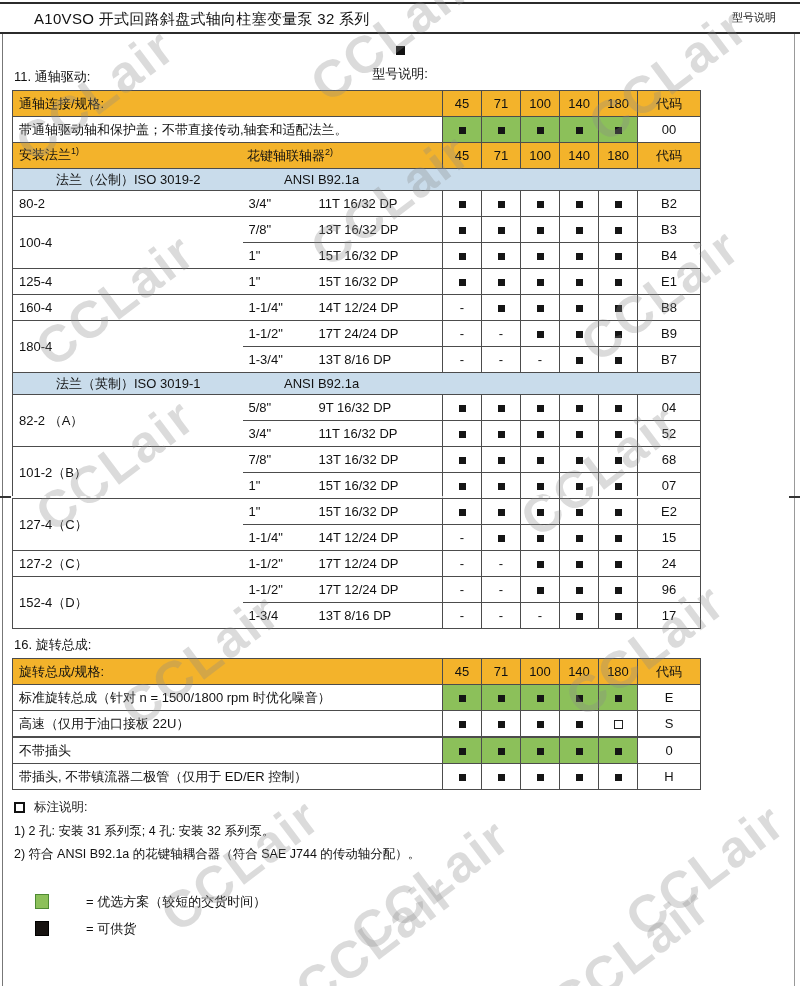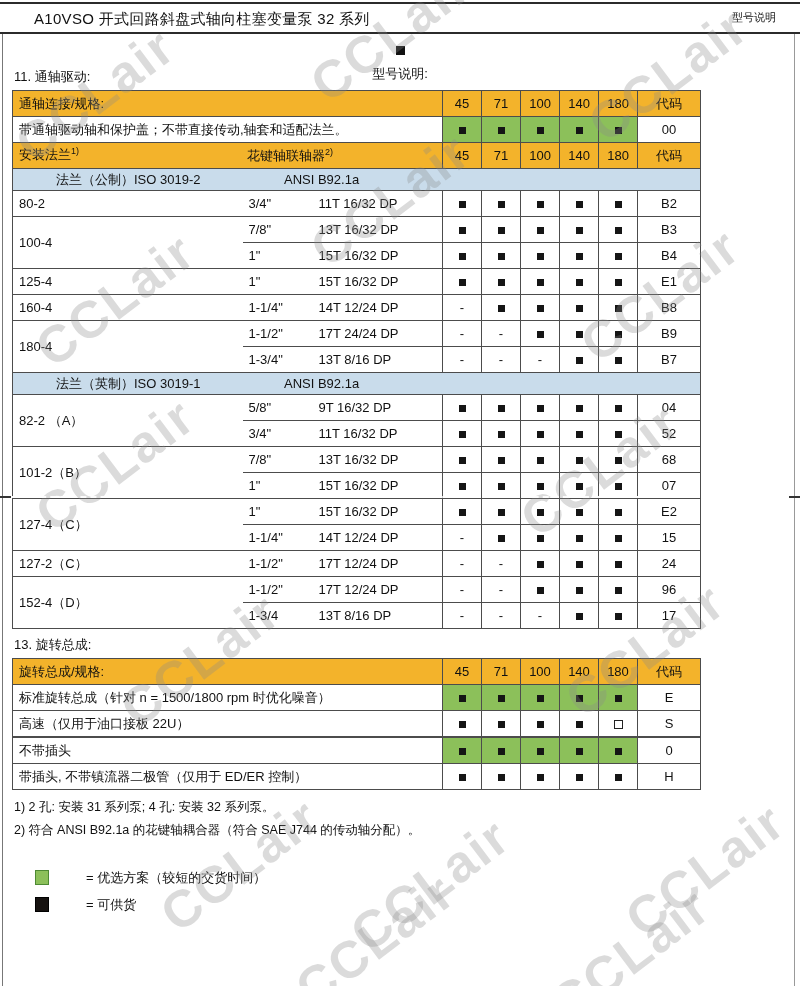--- a/index.html
+++ b/index.html
@@ -281,21 +281,21 @@
             <td class="c-center">-</td>
             <td class="c-center">-</td>
             <td class="c-center">-</td>
             <td class="c-center"><span class="sq-b"></span></td>
             <td class="c-center"><span class="sq-b"></span></td>
             <td class="c-center">17</td>
           </tr>
         </tbody>
     </table>
 
-    <div class="sec-title">13. 旋转总成:</div>
+    <div class="sec-title">16. 旋转总成:</div>
     <table id="t12">
       <colgroup>
         <col style="width:430px">
         <col style="width:39px">
           <col style="width:39px">
           <col style="width:39px">
         <col style="width:39px">
           <col style="width:39px">
           <col style="width:63px">
       </colgroup>
@@ -356,20 +356,24 @@
             <td class="c-center"><span class="sq-b"></span></td>
             <td class="c-center"><span class="sq-b"></span></td>
             <td class="c-center"><span class="sq-b"></span></td>
             <td class="c-center"><span class="sq-b"></span></td>
             <td class="c-center">H</td>
           </tr>
         </tbody>
     </table>
 
     <div class="footnotes">
+      <div class="fn-title">
+        <span class="hollow-bullet"></span>
+        <span>标注说明:</span>
+      </div>
       <div class="fn-item">1) 2 孔: 安装 31 系列泵; 4 孔: 安装 32 系列泵。</div>
       <div class="fn-item">2) 符合 ANSI B92.1a 的花键轴耦合器（符合 SAE J744 的传动轴分配）。</div>
     </div>
 
     <div class="legend">
       <div class="lg-row">
         <span class="lg-symbol">
             <span class="lg-sq lg-green"></span>
           </span>
         <span class="lg-text">= 优选方案（较短的交货时间）</span>

